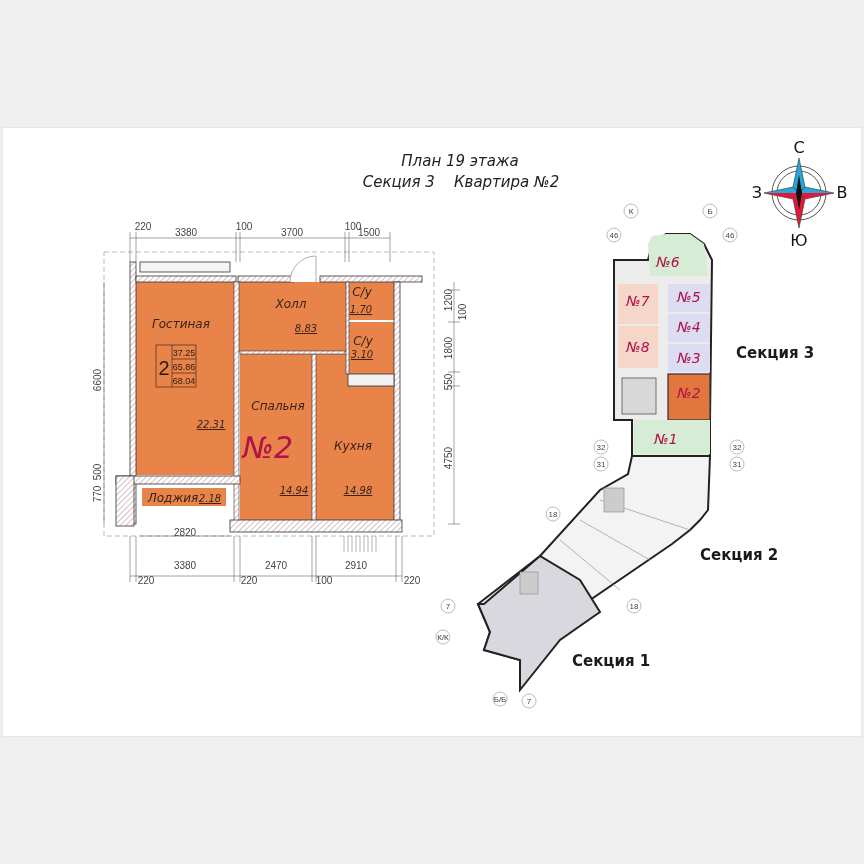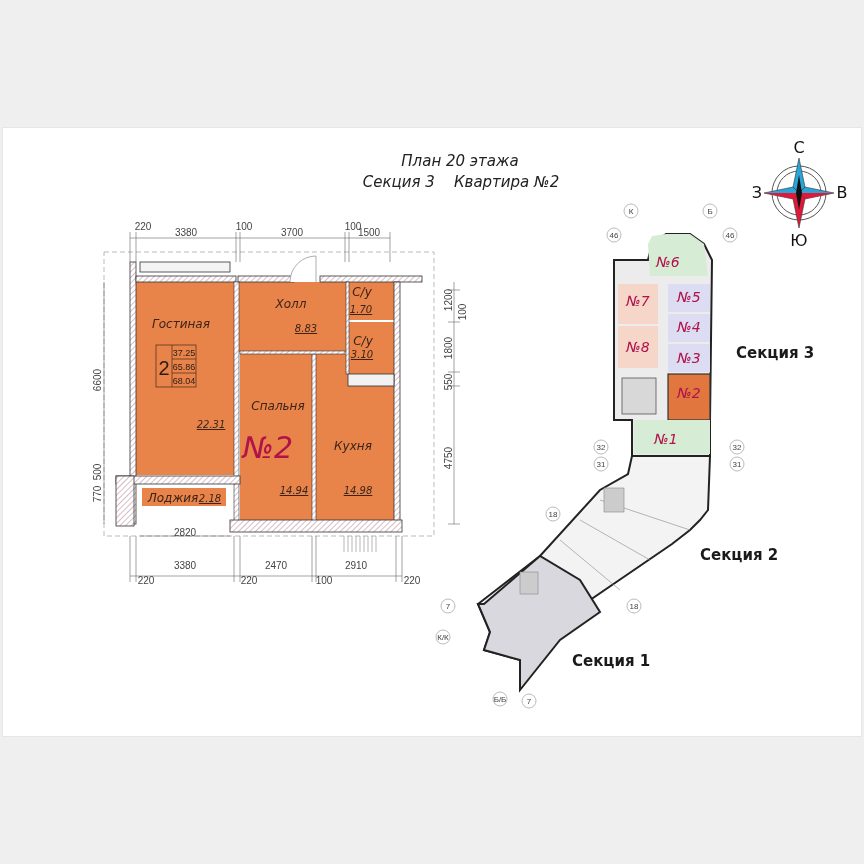--- a/index.html
+++ b/index.html
@@ -15,21 +15,21 @@
   .sec { font-family:"DejaVu Sans", sans-serif; font-weight:bold; font-size:15px; fill:#1a1a1a; }
   .aptno { font-family:"DejaVu Sans", sans-serif; font-style:italic; font-size:14px; fill:#b0124a; }
   .axis { font-family:"Liberation Sans", sans-serif; font-size:8px; fill:#444; }
   .compass-l { font-family:"DejaVu Sans", sans-serif; font-size:16px; fill:#111; }
 </style>
 </head>
 <body>
 
 <div class="card"></div>
 
-<div class="title t1">План 20 этажа</div>
+<div class="title t1">План 19 этажа</div>
 <div class="title t2">Секция 3    Квартира №2</div>
 
 <svg class="plan" viewBox="0 0 864 864" xmlns="http://www.w3.org/2000/svg">
   <defs>
     <pattern id="hatch" width="4" height="4" patternUnits="userSpaceOnUse" patternTransform="rotate(45)">
       <rect width="4" height="4" fill="#fff"></rect>
       <line x1="0" y1="0" x2="0" y2="4" stroke="#b07a8a" stroke-width="1"></line>
     </pattern>
   </defs>
 

